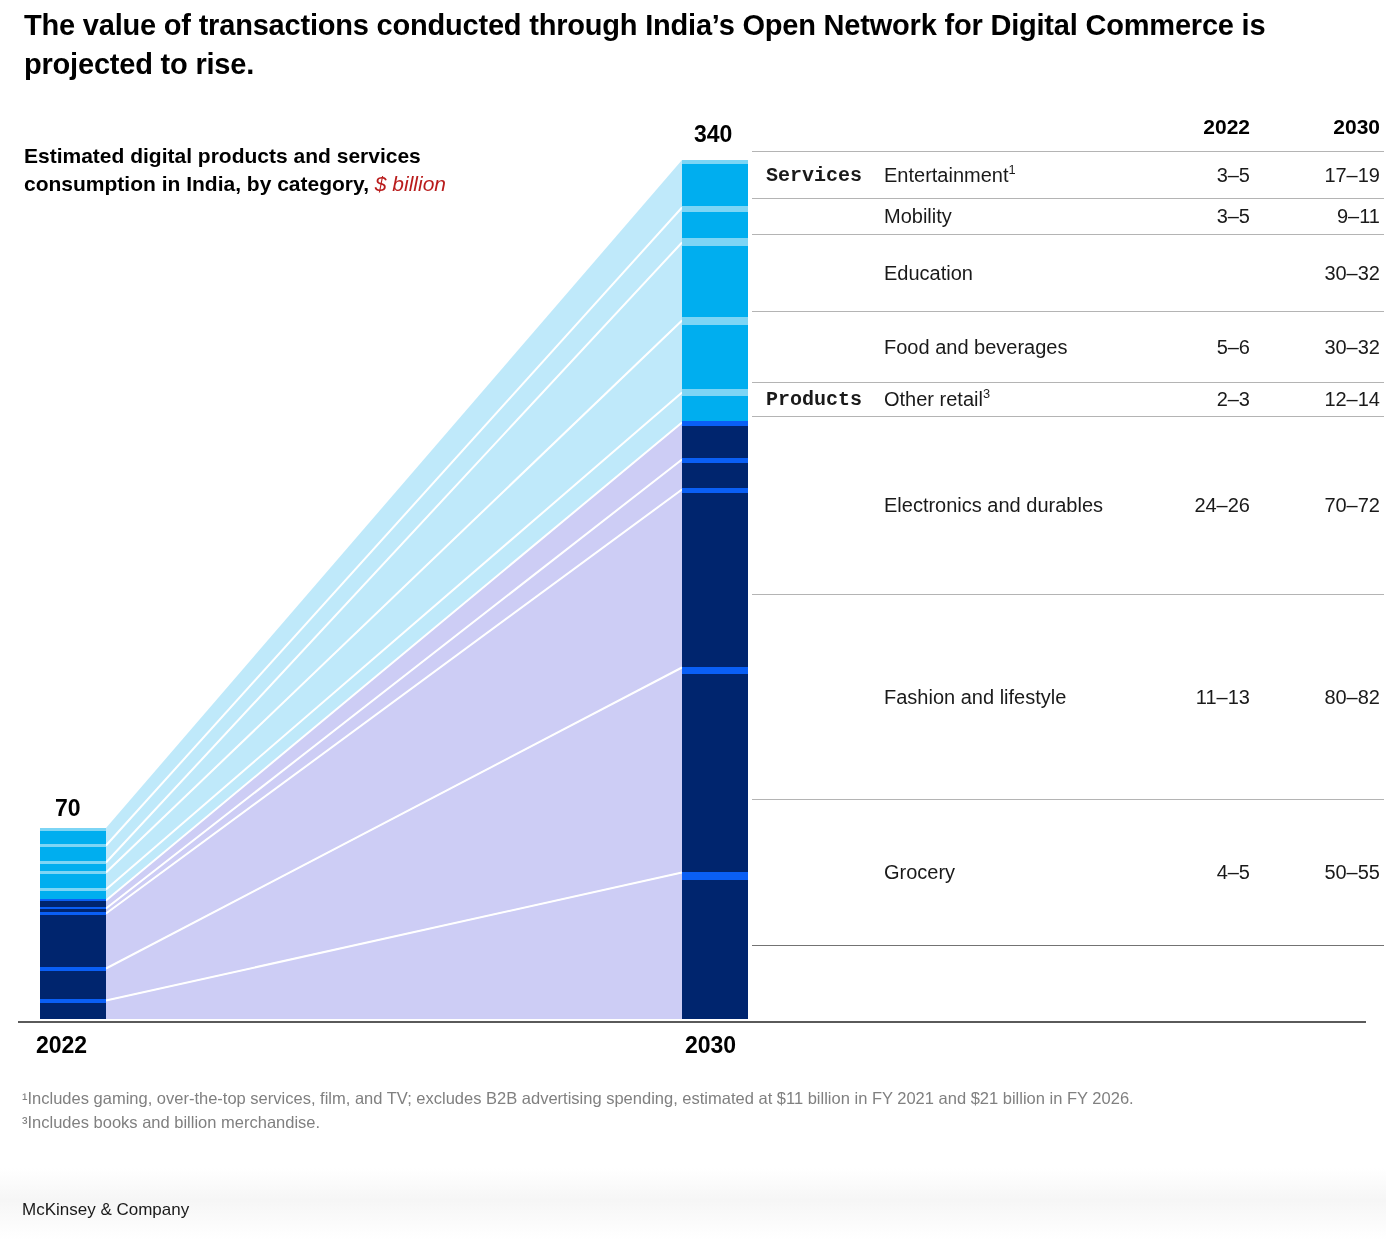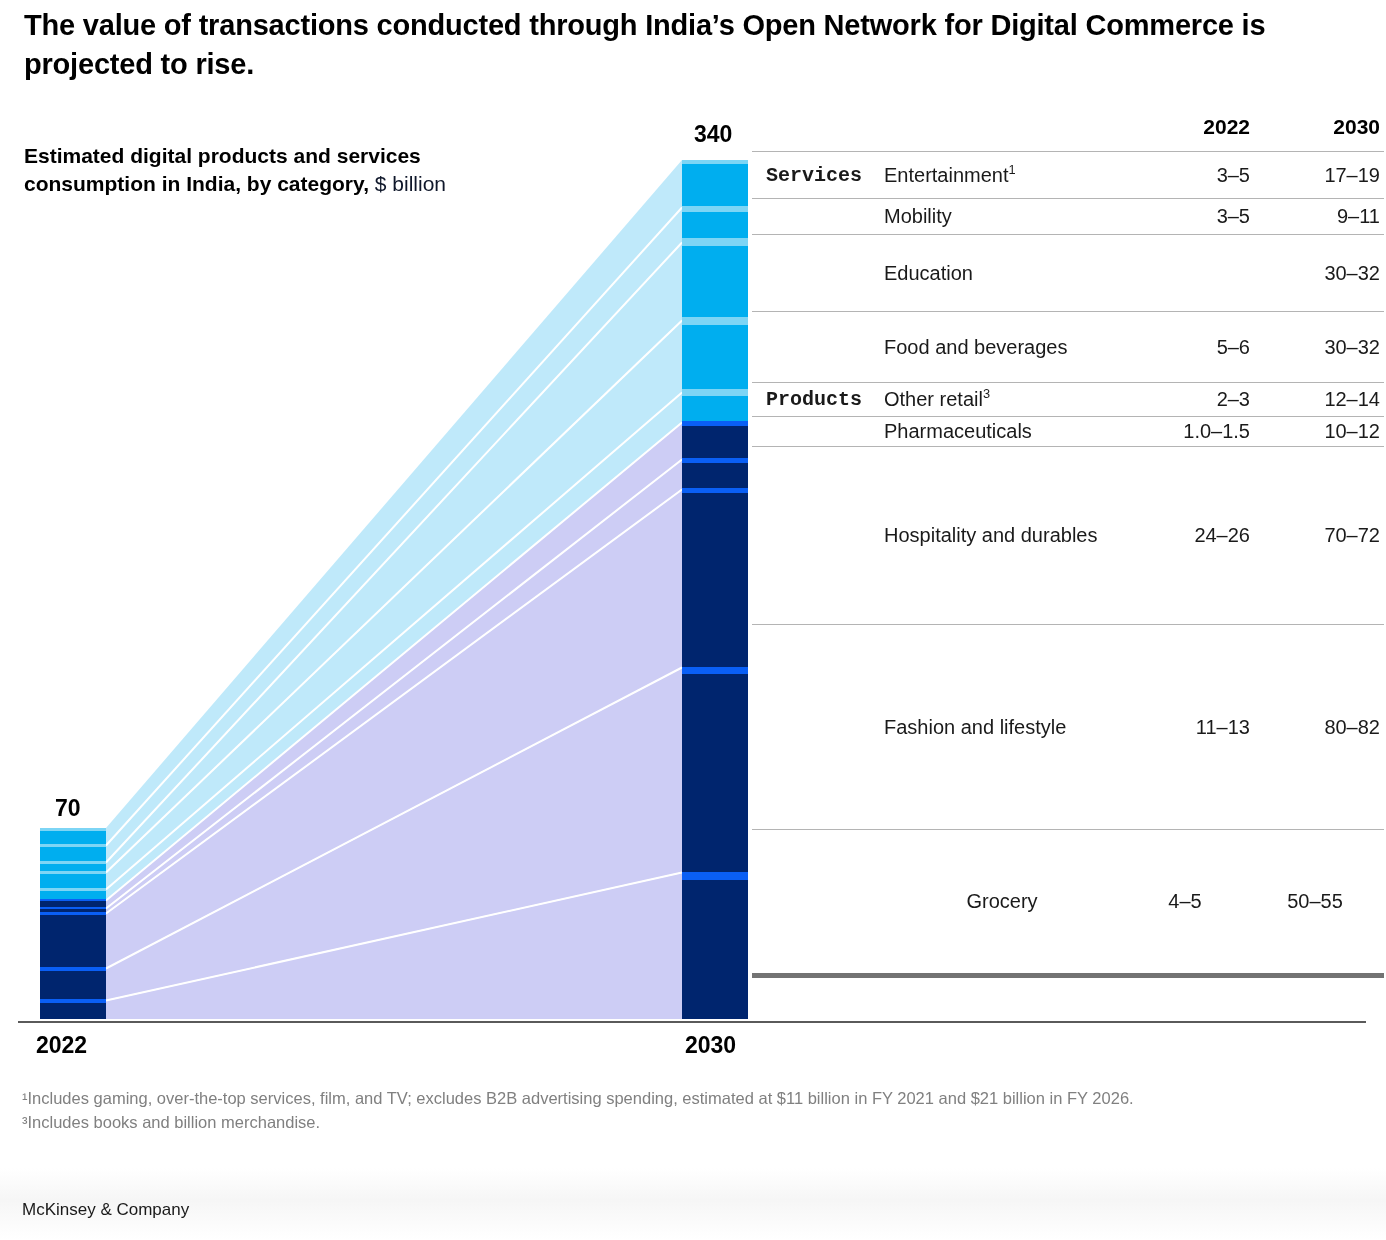--- a/index.html
+++ b/index.html
@@ -35,21 +35,22 @@
     left: 24px;
     top: 142px;
     width: 430px;
     font-size: 21px;
     line-height: 1.35;
     font-weight: bold;
     color: #000;
   }
   #subtitle .unit {
     font-weight: normal;
-    color: #0f172a;
+    color: #b91c1c;
+    font-style: italic;
   }
 
   
   #plot {
     position: absolute;
     left: 0px;
     top: 0px;
     width: 1386px;
     height: 1240px;
     pointer-events: none;
@@ -105,21 +106,21 @@
     vertical-align: bottom;
     color: #000;
   }
   #cat-table td {
     font-size: 20px;
     color: #1a1a1a;
     vertical-align: middle;
     border-top: 1px solid #b4b4b4;
     padding: 0;
   }
-  #cat-table tr.last td { border-bottom: 5px solid #737373; text-align: center; }
+  #cat-table tr.last td { border-bottom: 1px solid #737373; }
   .c-group { width: 118px; font-weight: bold; color: #000; padding-left: 14px !important; font-family: Liberation Mono, monospace; }
   .c-name  { width: 236px; }
   .c-2022  { width: 130px; text-align: right; }
   .c-2030  { width: 130px; text-align: right; padding-right: 4px !important; }
   sup { font-size: 0.64em; vertical-align: super; line-height: 0; }
 
   
   #footnotes {
     position: absolute;
     left: 22px;
@@ -255,29 +256,23 @@
         <td class="c-name"><span>Food and beverages</span><sup></sup></td>
         <td class="c-2022">5–6</td>
         <td class="c-2030">30–32</td>
       </tr>
       <tr style="height:34px">
         <td class="c-group">Products</td>
         <td class="c-name"><span>Other retail</span><sup>3</sup></td>
         <td class="c-2022">2–3</td>
         <td class="c-2030">12–14</td>
       </tr>
-      <tr style="height:30px">
-        <td class="c-group"></td>
-        <td class="c-name"><span>Pharmaceuticals</span><sup></sup></td>
-        <td class="c-2022">1.0–1.5</td>
-        <td class="c-2030">10–12</td>
-      </tr>
       <tr style="height:178px">
         <td class="c-group"></td>
-        <td class="c-name"><span>Hospitality and durables</span><sup></sup></td>
+        <td class="c-name"><span>Electronics and durables</span><sup></sup></td>
         <td class="c-2022">24–26</td>
         <td class="c-2030">70–72</td>
       </tr>
       <tr style="height:205px">
         <td class="c-group"></td>
         <td class="c-name"><span>Fashion and lifestyle</span><sup></sup></td>
         <td class="c-2022">11–13</td>
         <td class="c-2030">80–82</td>
       </tr>
       <tr class="last" style="height:146px">

